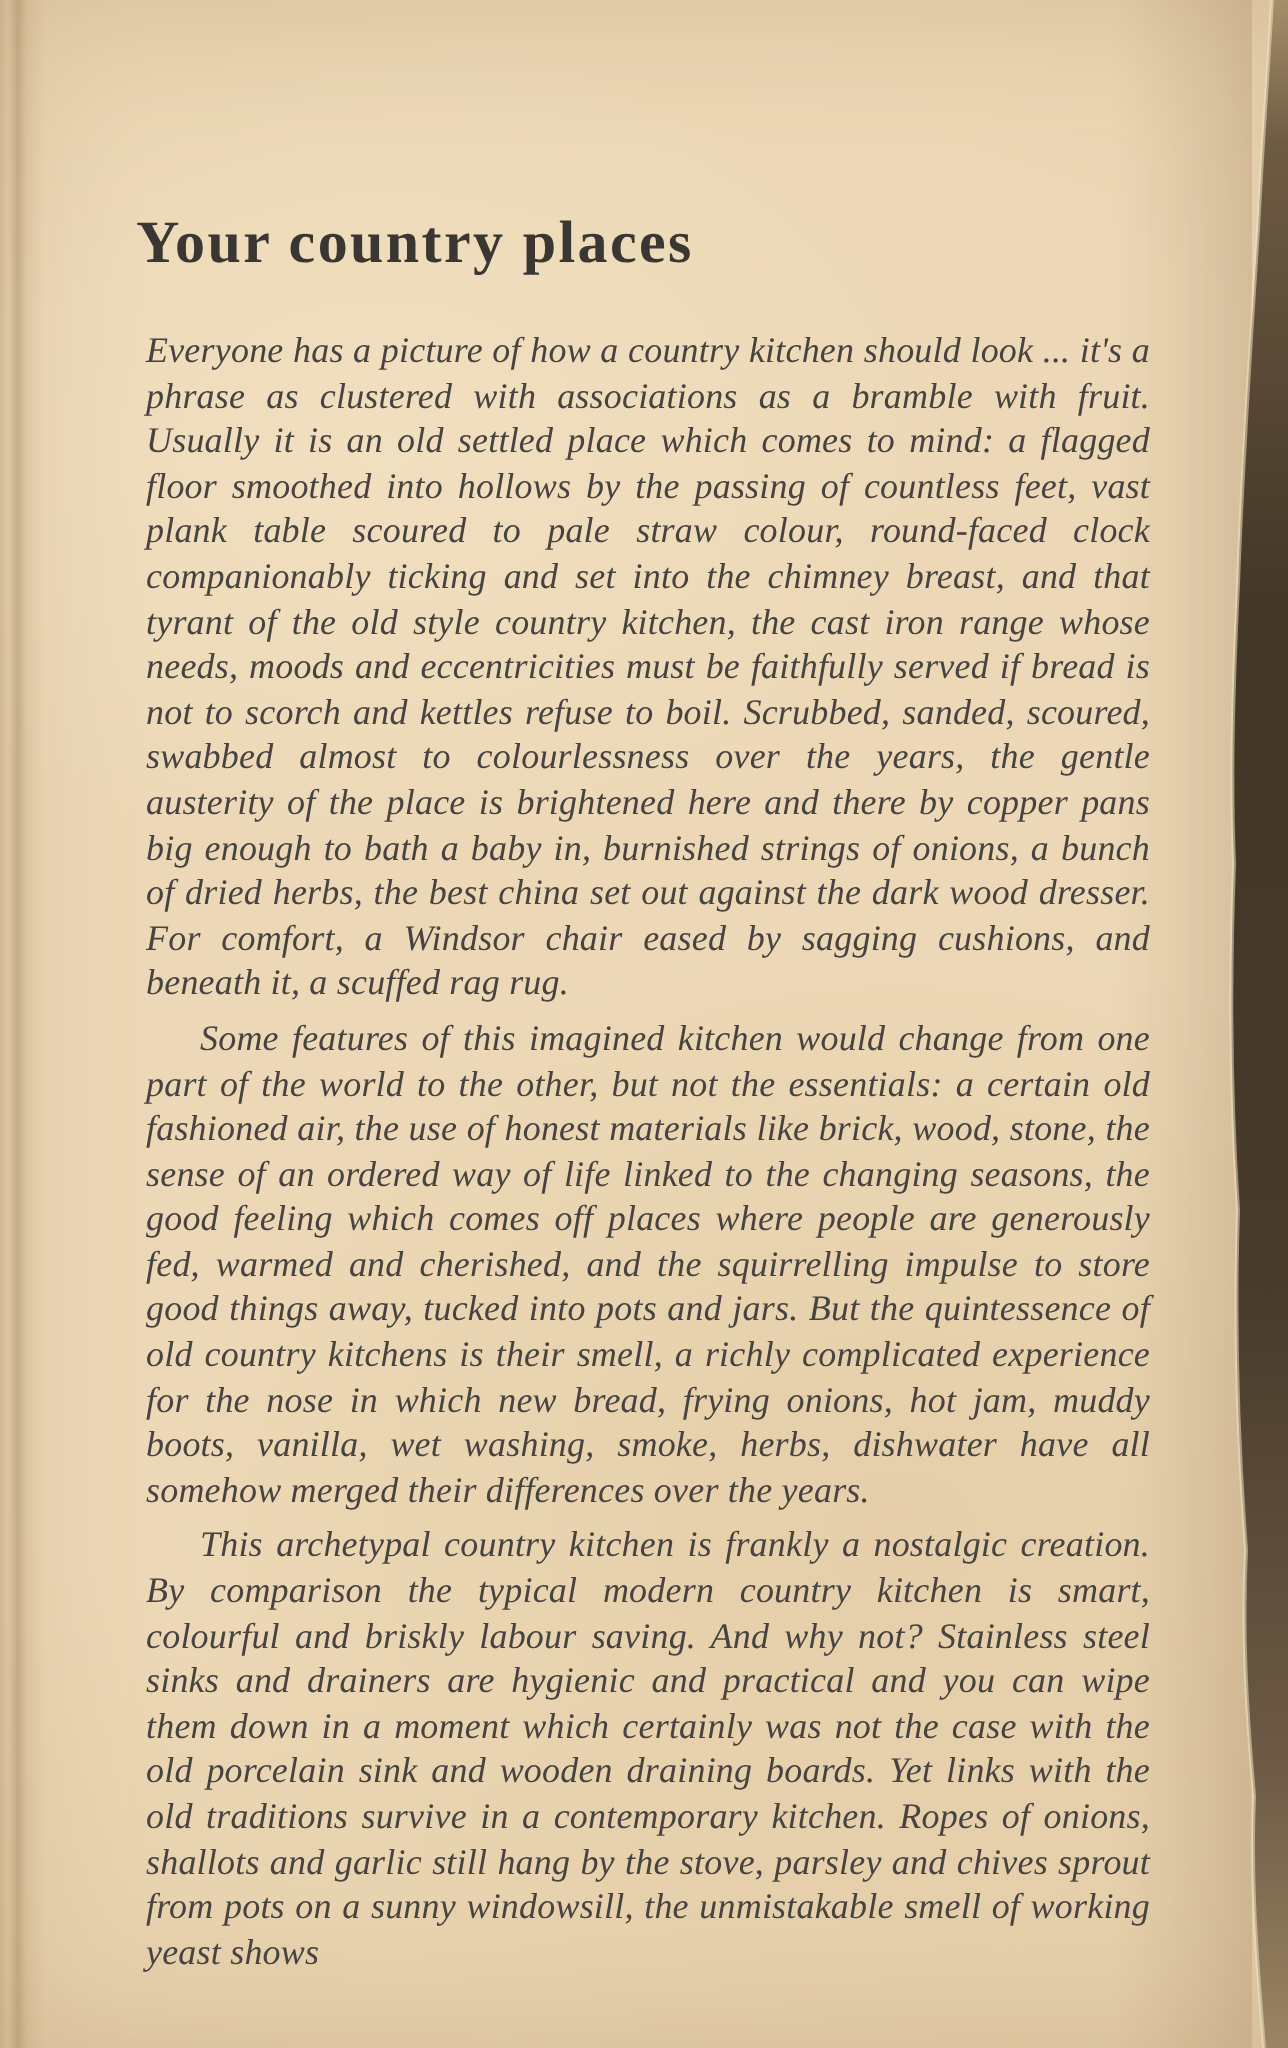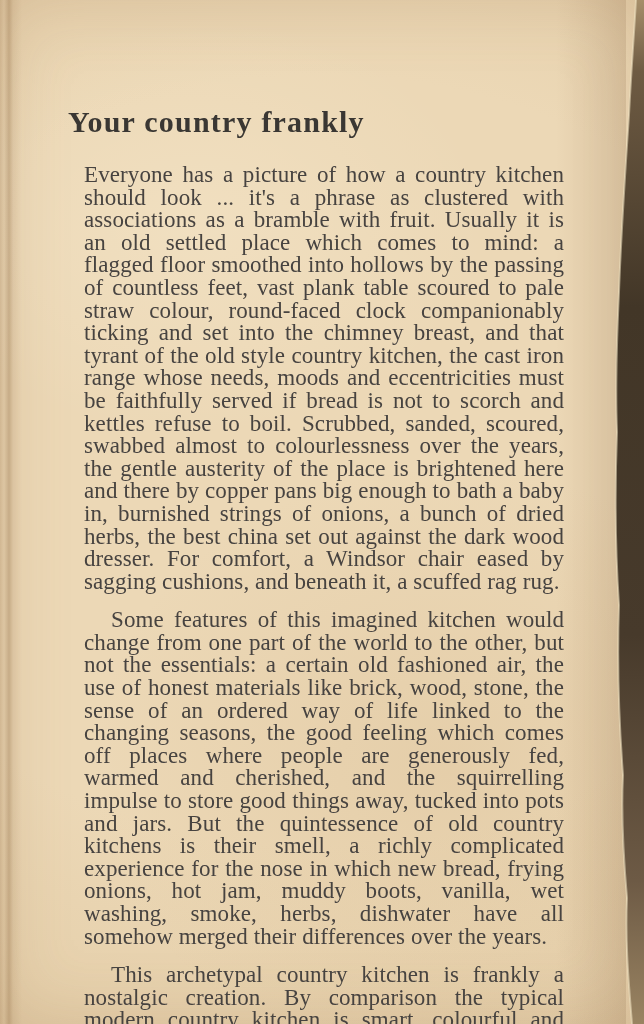--- a/index.html
+++ b/index.html
@@ -57,25 +57,26 @@
   }
   h1.title {
     margin: 104px 0 0 0;
     font-size: 30px;
     font-weight: 600;
     letter-spacing: 1.2px;
     color: #3a3733;
     line-height: 1.2;
   }
   .content p {
-    margin: 16px;
-    font-size: 23px;
+    margin: 5px;
+    font-size: 18px;
     line-height: 22.6px;
     text-align: justify;
     letter-spacing: 0.1px;
+    font-style: italic;
   }
   .content p.first {
     margin-top: 24px;
   }
   .content p.indent {
     text-indent: 27px;
   }
 </style>
 </head>
 <body>
@@ -109,19 +110,19 @@
                C21,175 17,235 15,292
                C13,335 11,382 13,432
                C11,485 11,545 15,605
                C13,665 15,722 19,775
                C17,815 19,852 23,898
                C21,945 25,985 28,1024" fill="none" stroke="#f1e3c3" stroke-width="2" opacity="0.55"></path>
     </svg>
   </div>
 
   <div class="content">
-    <h1 class="title">Your country frankly</h1>
+    <h1 class="title">Your country places</h1>
     <p class="first">Everyone has a picture of how a country kitchen should look ... it's a phrase as clustered with associations as a bramble with fruit. Usually it is an old settled place which comes to mind: a flagged floor smoothed into hollows by the passing of countless feet, vast plank table scoured to pale straw colour, round-faced clock companionably ticking and set into the chimney breast, and that tyrant of the old style country kitchen, the cast iron range whose needs, moods and eccentricities must be faithfully served if bread is not to scorch and kettles refuse to boil. Scrubbed, sanded, scoured, swabbed almost to colourlessness over the years, the gentle austerity of the place is brightened here and there by copper pans big enough to bath a baby in, burnished strings of onions, a bunch of dried herbs, the best china set out against the dark wood dresser. For comfort, a Windsor chair eased by sagging cushions, and beneath it, a scuffed rag rug.</p>
     <p class="indent">Some features of this imagined kitchen would change from one part of the world to the other, but not the essentials: a certain old fashioned air, the use of honest materials like brick, wood, stone, the sense of an ordered way of life linked to the changing seasons, the good feeling which comes off places where people are generously fed, warmed and cherished, and the squirrelling impulse to store good things away, tucked into pots and jars. But the quintessence of old country kitchens is their smell, a richly complicated experience for the nose in which new bread, frying onions, hot jam, muddy boots, vanilla, wet washing, smoke, herbs, dishwater have all somehow merged their differences over the years.</p>
     <p class="indent">This archetypal country kitchen is frankly a nostalgic creation. By comparison the typical modern country kitchen is smart, colourful and briskly labour saving. And why not? Stainless steel sinks and drainers are hygienic and practical and you can wipe them down in a moment which certainly was not the case with the old porcelain sink and wooden draining boards. Yet links with the old traditions survive in a contemporary kitchen. Ropes of onions, shallots and garlic still hang by the stove, parsley and chives sprout from pots on a sunny windowsill, the unmistakable smell of working yeast shows</p>
   </div>
 
 </div>
 
 </body></html>

